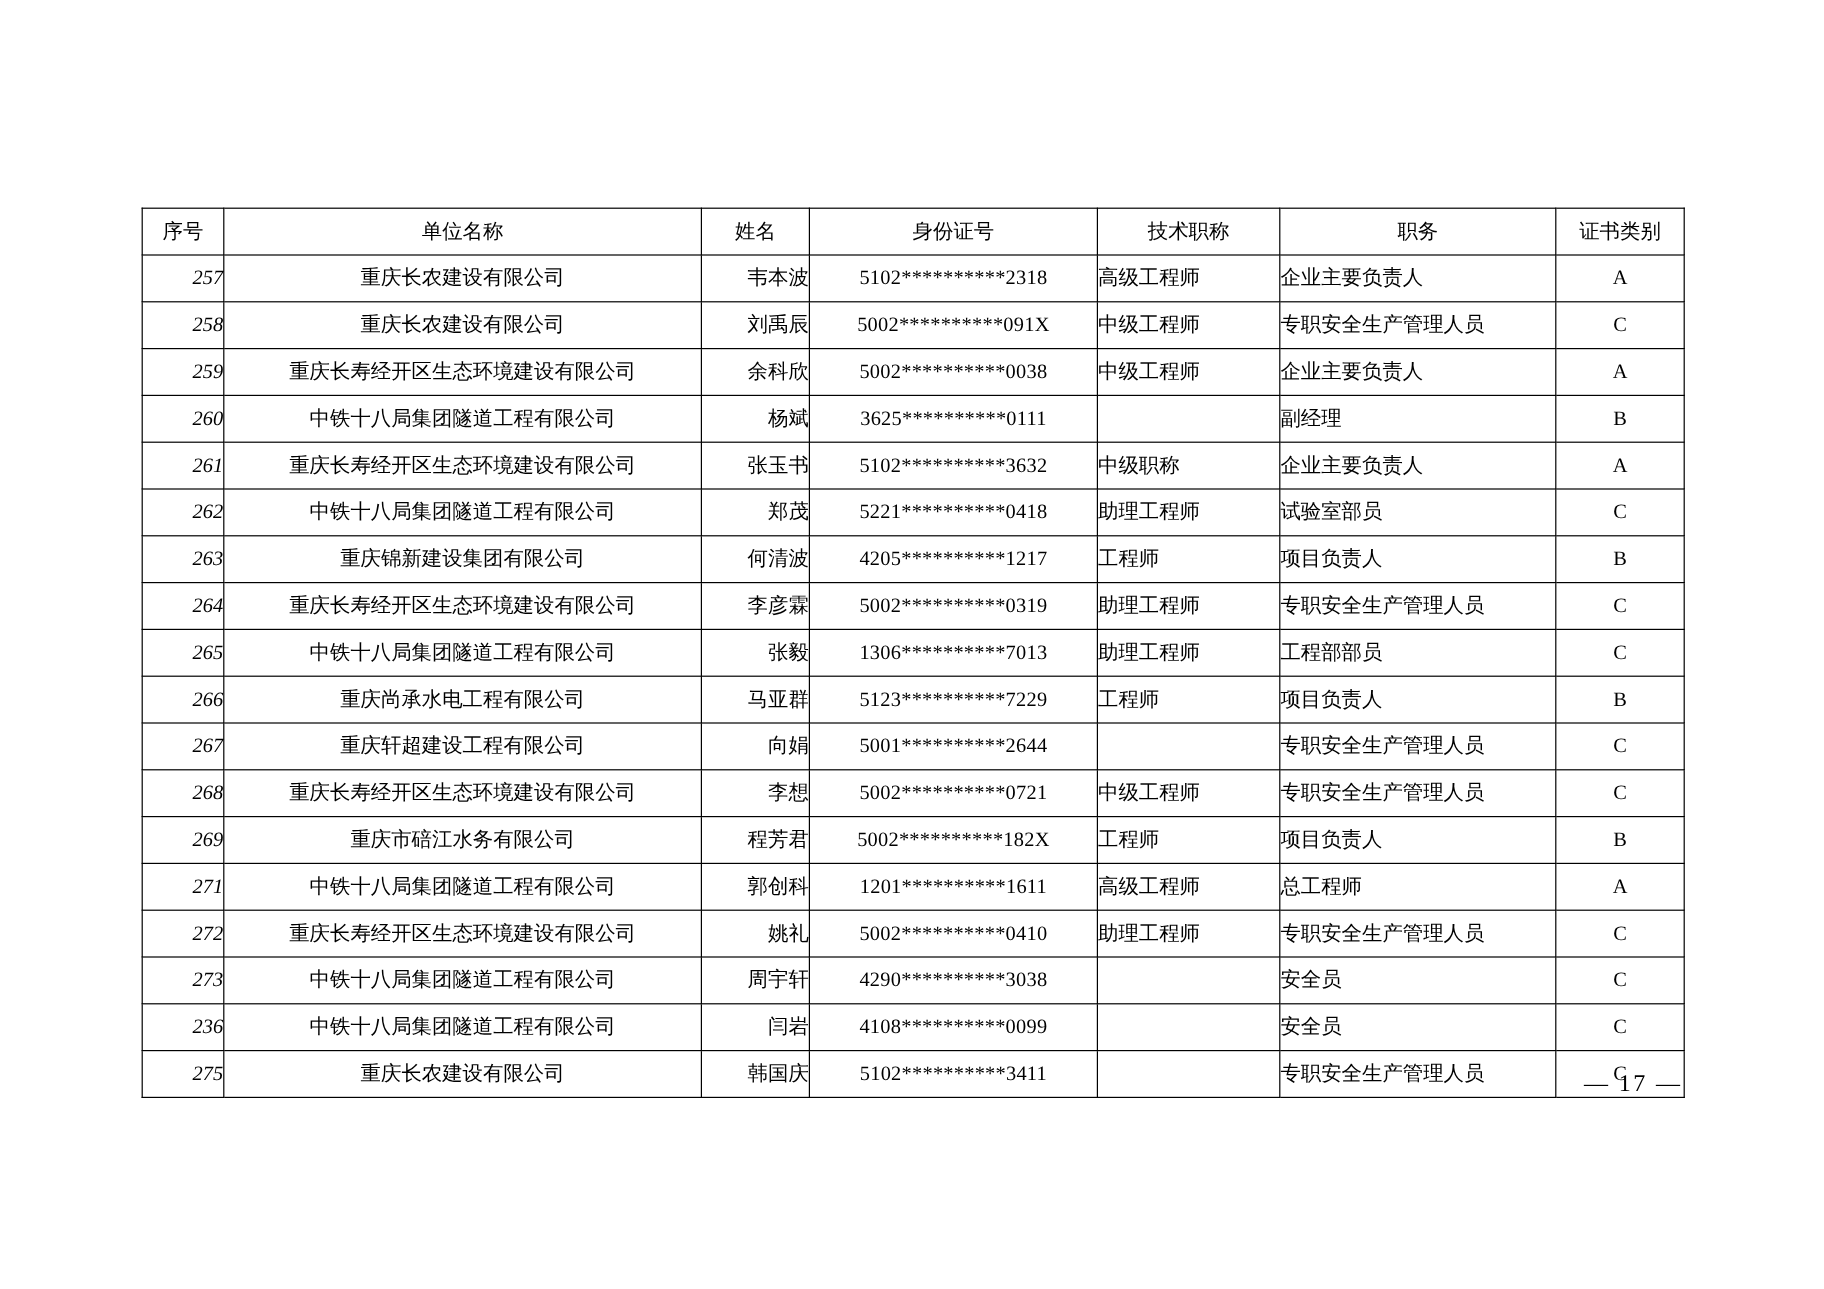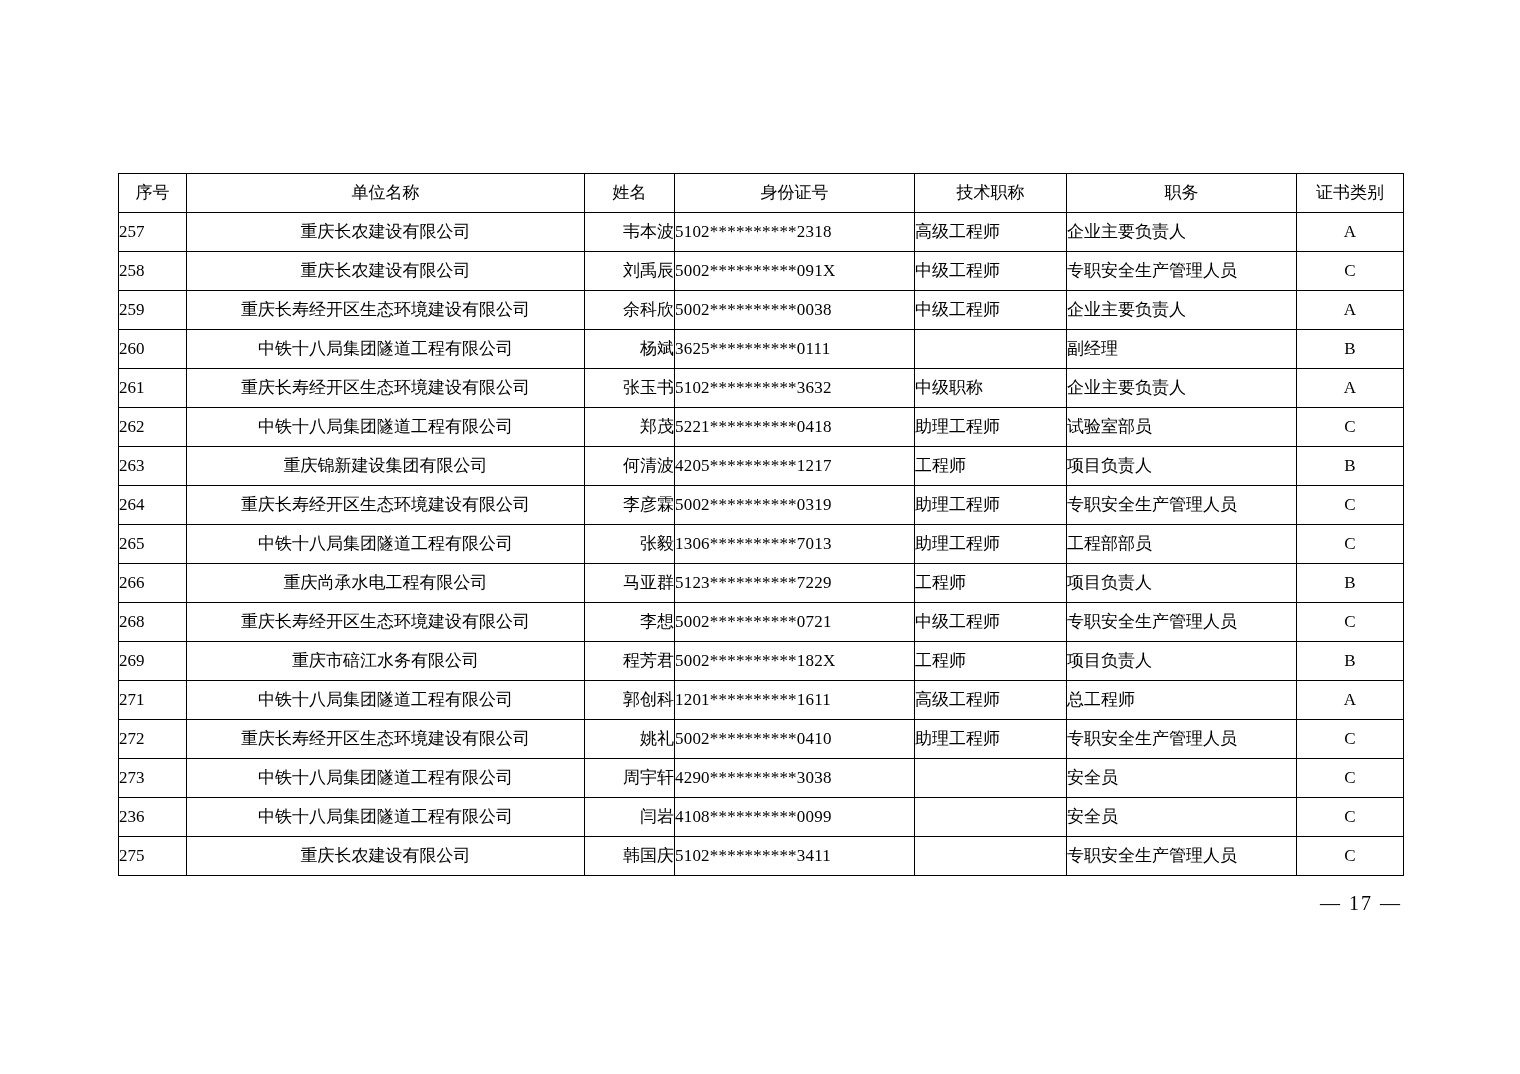--- a/index.html
+++ b/index.html
@@ -48,24 +48,24 @@
   }
   
   col.c-idx   { width: 68px; }
   col.c-unit  { width: 398px; }
   col.c-name  { width: 90px; }
   col.c-id    { width: 240px; }
   col.c-title { width: 152px; }
   col.c-post  { width: 230px; }
   col.c-cert  { width: 107px; }
 
-  td.idx   { text-align: left; }
+  td.idx   { text-align: right; font-style: italic; }
   td.unit  { text-align: center; }
   td.name  { text-align: right; }
-  td.id    { letter-spacing: 0.2px; margin-left: 35px; }
+  td.id    { text-align: center; letter-spacing: 0.2px; margin-left: 35px; }
   td.title { text-align: left; padding-left: 9px; }
   td.post  { text-align: left; padding-left: 9px; }
   td.cert  { text-align: center; }
 
   .page-number {
     position: absolute;
     right: 118px;
     top: 892px;
     width: 200px;
     text-align: right;
@@ -185,20 +185,29 @@
           <tr>
             <td class="idx">266</td>
             <td class="unit">重庆尚承水电工程有限公司</td>
             <td class="name">马亚群</td>
             <td class="id">5123**********7229</td>
             <td class="title">工程师</td>
             <td class="post">项目负责人</td>
             <td class="cert">B</td>
           </tr>
           <tr>
+            <td class="idx">267</td>
+            <td class="unit">重庆轩超建设工程有限公司</td>
+            <td class="name">向娟</td>
+            <td class="id">5001**********2644</td>
+            <td class="title"></td>
+            <td class="post">专职安全生产管理人员</td>
+            <td class="cert">C</td>
+          </tr>
+          <tr>
             <td class="idx">268</td>
             <td class="unit">重庆长寿经开区生态环境建设有限公司</td>
             <td class="name">李想</td>
             <td class="id">5002**********0721</td>
             <td class="title">中级工程师</td>
             <td class="post">专职安全生产管理人员</td>
             <td class="cert">C</td>
           </tr>
           <tr>
             <td class="idx">269</td>

